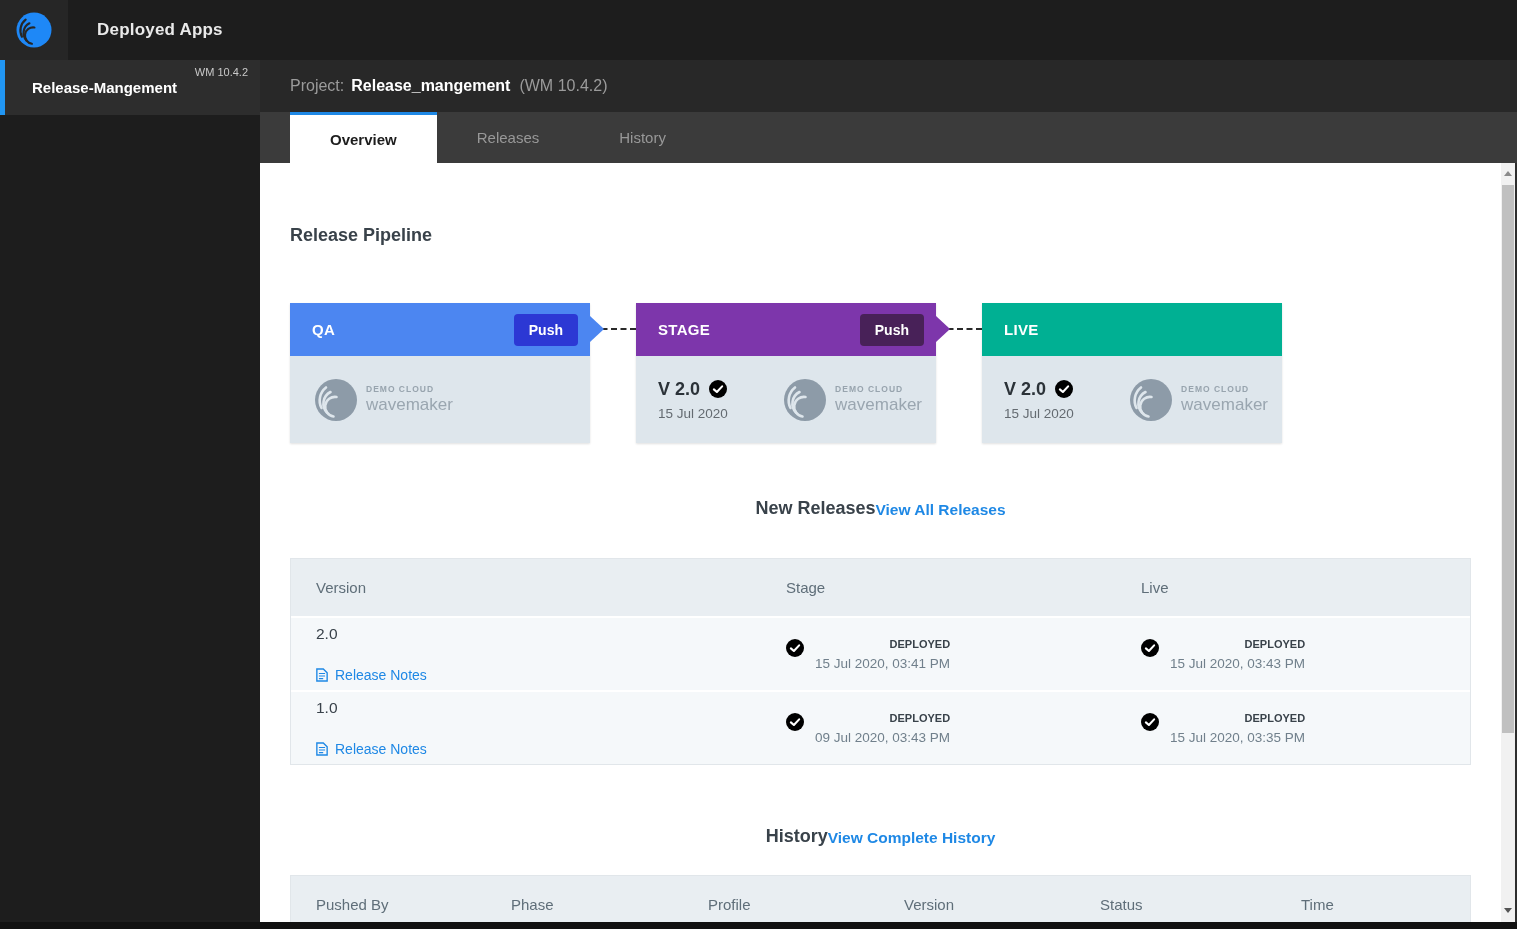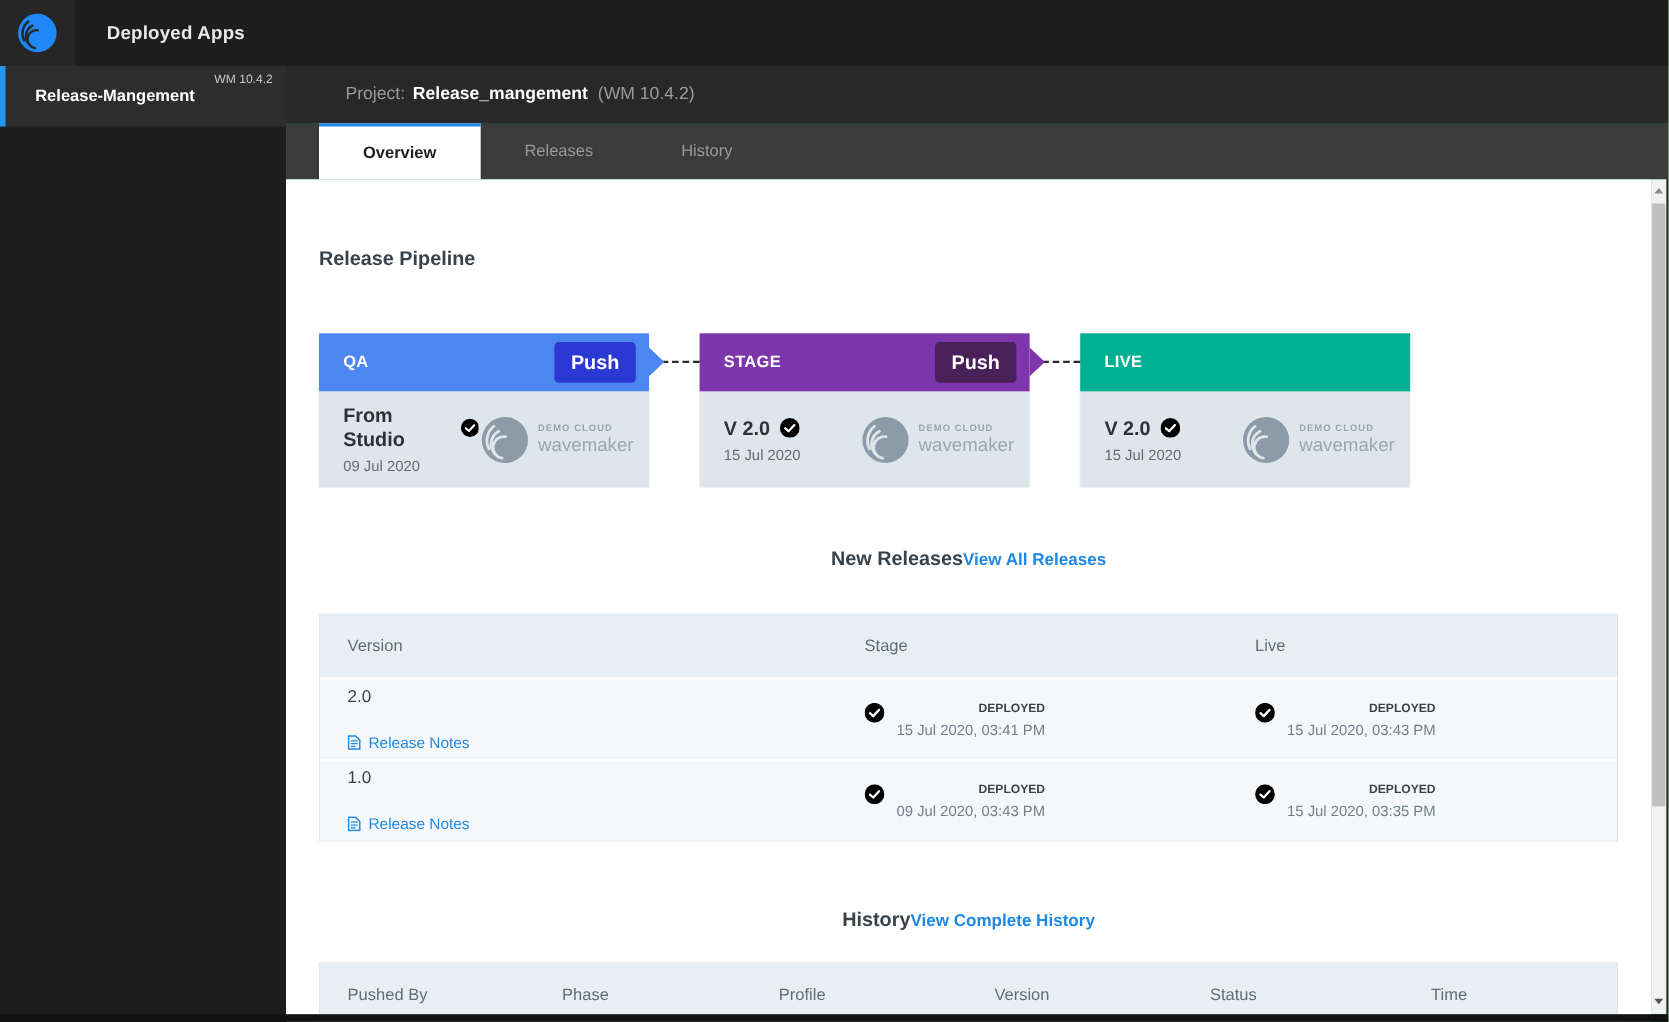--- a/index.html
+++ b/index.html
@@ -18,21 +18,21 @@
   
   .sidebar { position:absolute; left:0; top:60px; width:260px; height:869px; background:#1d1d1d; }
   .sidebar-item { position:relative; height:55px; background:#2d2d2d; border-left:5px solid #2196f3;
                   display:flex; align-items:center; padding-left:27px; cursor:pointer; }
   .sidebar-item .app-name { color:#fff; font-size:15px; font-weight:bold; }
   .sidebar-item .app-ver { position:absolute; top:6px; right:12px; font-size:11px; color:#c9c9c9; font-weight:normal; }
 
   
   .project-bar { position:absolute; left:260px; top:60px; width:1257px; height:52px; background:#282828;
                  display:flex; align-items:center; padding-left:30px; font-size:16px; }
-  .project-bar .lbl { color:#9b9b9b;margin-left:24px; }
+  .project-bar .lbl { color:#9b9b9b; }
   .project-bar .name { color:#fff; font-weight:bold; margin-left:7px; }
   .project-bar .ver { color:#9b9b9b; margin-left:9px; }
 
   .tabbar { position:absolute; left:260px; top:112px; width:1257px; height:51px; background:#3b3b3b;
             display:flex; align-items:stretch; padding-left:30px; }
   .tab { display:flex; align-items:center; padding:0 40px; font-size:15px; color:#989898; cursor:pointer; }
   .tab.active { background:#fff; color:#1d1d1d; font-weight:bold; border-top:3px solid #1e88e5; }
 
   
   .content { position:absolute; left:260px; top:163px; width:1241px; height:882px; background:#fff;
@@ -44,21 +44,21 @@
 
   
   .cards { display:flex; margin-top:57px; }
   .pcard { position:relative; width:300px; margin-right:46px; box-shadow:0 1px 2px rgba(0,0,0,.12); }
   .pcard:last-child { margin-right:0; }
   .pc-header { height:53px; display:flex; align-items:center; justify-content:space-between;
                padding:0 12px 0 22px; color:#fff; font-size:15px; font-weight:bold; letter-spacing:.3px; }
   .qa .pc-header   { background:#4c86f1; }
   .stg .pc-header  { background:#7d36ab; }
   .live .pc-header { background:#00b093; }
-  .push-btn { border:none; color:#fff; font-size:18px; font-weight:bold; padding:8px 15px;
+  .push-btn { border:none; color:#fff; font-size:14px; font-weight:bold; padding:8px 15px;
               border-radius:4px; cursor:pointer; font-family:inherit; }
   .qa  .push-btn { background:#2c38d4; }
   .stg .push-btn { background:#482158; }
   .pc-arrow { position:absolute; left:300px; top:13px; width:0; height:0; z-index:2;
               border-top:13px solid transparent; border-bottom:13px solid transparent; }
   .qa  .pc-arrow { border-left:14px solid #4c86f1; }
   .stg .pc-arrow { border-left:14px solid #7d36ab; }
   .pc-connector { position:absolute; left:302px; top:25px; width:44px; border-top:2px dashed #2a2a2a; z-index:1; }
   .pc-body { height:87px; background:#dee6ec; display:flex; align-items:center;
              justify-content:space-between; padding:0 14px 0 22px; }
@@ -165,29 +165,20 @@
     <div class="cards">
 
       <div class="pcard qa">
         <div class="pc-header">
           <span>QA</span>
           <button class="push-btn">Push</button>
         </div>
         <div class="pc-arrow"></div>
         <div class="pc-connector"></div>
         <div class="pc-body">
-          <div>
-            <div class="pc-ver-row">
-              <span class="pc-ver">From Studio</span>
-              <svg class="check green" viewBox="0 0 24 24">
-                  <use href="#check-glyph"></use>
-                </svg>
-            </div>
-            <div class="pc-date">09 Jul 2020</div>
-          </div>
           <div class="wm-logo">
             <svg viewBox="0 0 48 48">
                 <use href="#wave-logo"></use>
               </svg>
             <div>
               <div class="wm-l1">DEMO CLOUD</div>
               <div class="wm-l2">wavemaker</div>
             </div>
           </div>
         </div>

